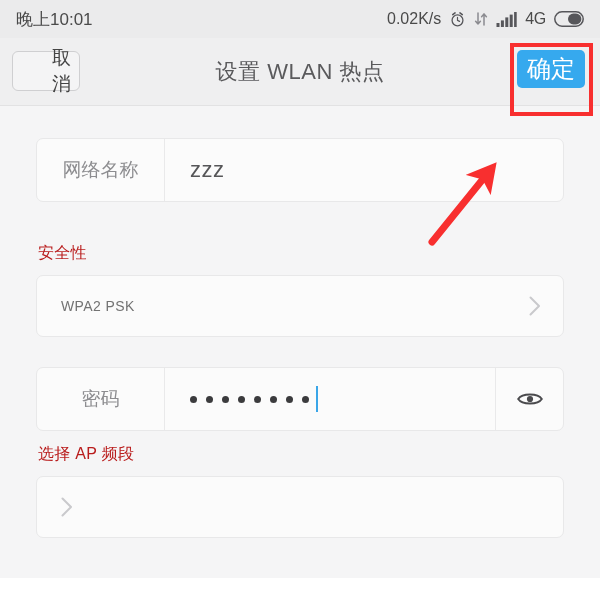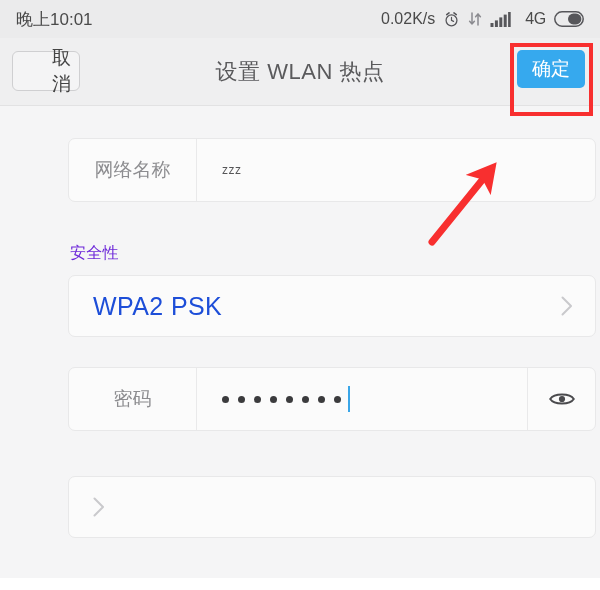--- a/index.html
+++ b/index.html
@@ -45,21 +45,21 @@
     letter-spacing: 0px;
   }
   .status-right {
     display: flex;
     align-items: center;
     gap: 8px;
     font-size: 16px;
     color: #4a4a4a;
   }
   .status-net { font-size: 16px; color: #4a4a4a; }
-  .status-4g  { font-size: 16px; color: #4a4a4a; letter-spacing: -.3px; margin-left: 6px;}
+  .status-4g  { font-size: 16px; color: #4a4a4a; letter-spacing: -.3px;}
 
   .icon-alarm { width: 17px; height: 17px; display:block; }
   .icon-sync  { width: 14px; height: 16px; display:block; }
   .icon-signal{ width: 21px; height: 15px; display:block; }
   .icon-batt  { width: 30px; height: 16px; display:block; }
 
   
   .navbar {
     position: absolute;
     left: 0; top: 38px;
@@ -96,21 +96,21 @@
     color: #5a5a5c;
     letter-spacing: .5px;
   }
   .btn-ok {
     position: absolute;
     right: 15px; top: 12px;
     width: 68px; height: 38px;
     background: #36a9ee;
     border-radius: 5px;
     color: #ffffff;
-    font-size: 19px;
+    font-size: 24px;
     display: flex;
     align-items: center;
     justify-content: center;
     cursor: pointer;
   }
 
   
   .ann-box {
     position: absolute;
     left: 510px; top: 43px;
@@ -129,21 +129,20 @@
     pointer-events: none;
     z-index: 40;
   }
 
   
   .content {
     position: absolute;
     left: 0; top: 107px;
     width: 494px;
     bottom: 0;
-    margin-left: 32px;
   }
 
   .card {
     position: absolute;
     left: 36px;
     width: 528px;
     background: #fbfbfb;
     border: 1px solid #e8e8e9;
     border-radius: 7px;
     box-sizing: border-box;
@@ -162,45 +161,45 @@
     font-size: 19px;
     color: #8d8d90;
     border-right: 1px solid #e9e9ea;
     box-sizing: border-box;
   }
   .field-value {
     flex: 1;
     display: flex;
     align-items: center;
     padding-left: 25px;
-    font-size: 12px;
+    font-size: 22px;
     color: #565658;
     letter-spacing: .5px;
   }
 
   .section-label {
     position: absolute;
     left: 38px;
     font-size: 16px;
-    color: #6d28d9;
+    color: #b91c1c;
     letter-spacing: .3px;
   }
 
   .row-select {
     height: 60px;
     display: flex;
     align-items: center;
     padding: 0 22px 0 24px;
     box-sizing: border-box;
     cursor: pointer;
   }
   .row-select .sel-text {
     flex: 1;
-    font-size: 25px;
-    color: #1d4ed8;
+    font-size: 14px;
+    color: #737373;
     letter-spacing: .4px;
   }
   .chev {
     width: 12px; height: 20px;
     display: block;
   }
 
   
   .pwd-dots {
     display: flex;
@@ -325,20 +324,21 @@
           <span>
             <svg class="icon-eye" viewBox="0 0 26 16">
               <path d="M1.2 8 C5 2 21 2 24.8 8 C21 14 5 14 1.2 8 Z" fill="none" stroke="#4a4a4d" stroke-width="1.9"></path>
               <circle cx="13" cy="8" r="3.1" fill="#4a4a4d"></circle>
             </svg>
           </span>
         </div>
       </div>
     </div>
 
+    <div class="section-label" style="top:337px;">选择 AP 频段</div>
     <div class="card" style="top:369px;">
       <div class="row-select">
         <span>
           <svg class="chev" viewBox="0 0 12 20">
             <path d="M1.5 1.5 L10 10 L1.5 18.5" fill="none" stroke="#c9c9cc" stroke-width="2" stroke-linecap="round" stroke-linejoin="round"></path>
           </svg>
         </span>
       </div>
     </div>
 

